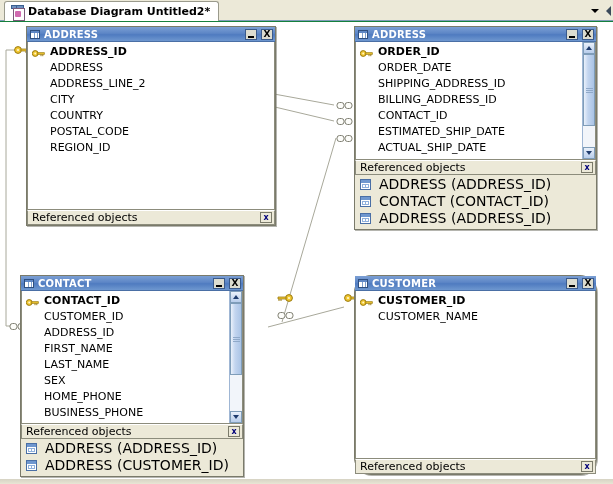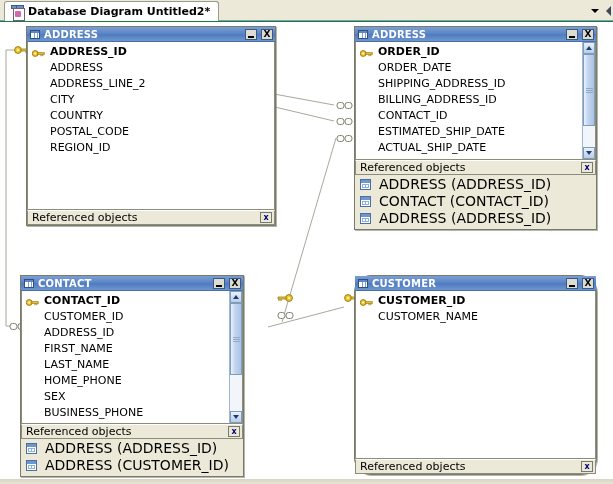--- a/index.html
+++ b/index.html
@@ -324,22 +324,22 @@
               <div class="col pk"><span class="keyico"><svg width="13" height="9" viewBox="0 0 13 9">
                     <circle cx="3.2" cy="4.5" r="2.9" fill="#f2c832" stroke="#9a7a10" stroke-width="1"></circle>
                     <circle cx="3.2" cy="4.5" r=".9" fill="#fff8cf"></circle>
                     <path d="M5.8 3.6 H12.4 V5.4 H5.8 Z" fill="#f2c832" stroke="#9a7a10" stroke-width=".7"></path>
                     <path d="M9 5.4 V7.2 M10.8 5.4 V7.2" stroke="#9a7a10" stroke-width="1"></path>
                   </svg></span><span>CONTACT_ID</span></div>
               <div class="col"><span>CUSTOMER_ID</span></div>
               <div class="col"><span>ADDRESS_ID</span></div>
               <div class="col"><span>FIRST_NAME</span></div>
               <div class="col"><span>LAST_NAME</span></div>
+              <div class="col"><span>SEX</span></div>
               <div class="col"><span>HOME_PHONE</span></div>
-              <div class="col"><span>SEX</span></div>
               <div class="col"><span>BUSINESS_PHONE</span></div>
             </div>
             <div class="sb">
               <div class="sb-btn">
                 <i class="arr-up"></i>
               </div>
               <div class="sb-track">
                 <div class="sb-thumb" style="top: 0px; height: 72px;">
                   <i class="sb-grip"></i>
                 </div>

